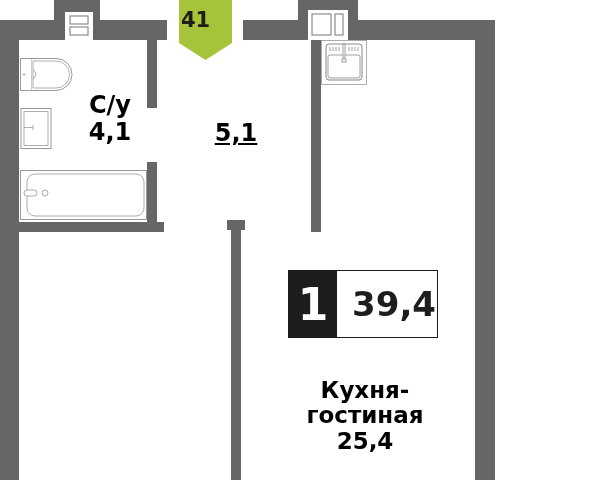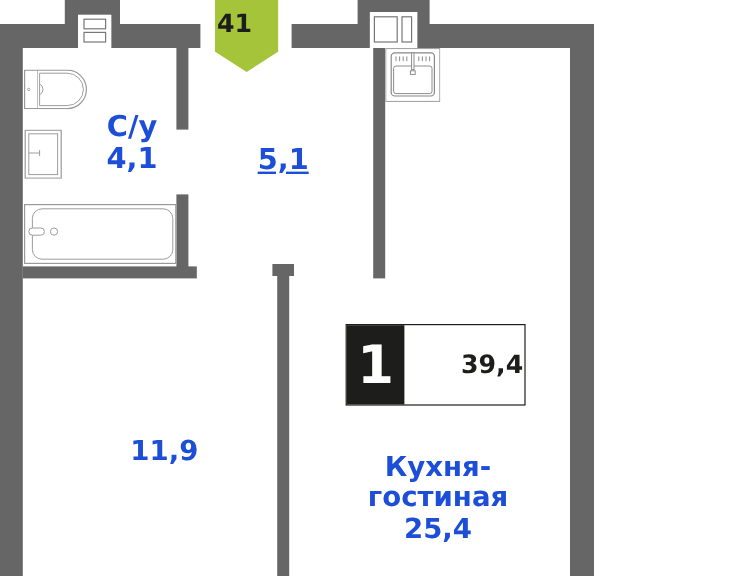--- a/index.html
+++ b/index.html
@@ -18,21 +18,21 @@
       position: absolute;
       background: #666666;
     }
     .fixture {
       position: absolute;
     }
     .label {
       position: absolute;
       text-align: center;
       font-weight: bold;
-      color: #1d4ed8;
+      color: #000000;
       font-family: "DejaVu Sans", sans-serif;
       line-height: 1.12;
     }
     .label span { display: block; }
     #badge-floor {
       position: absolute;
       left: 179px;
       top: 0px;
       width: 53px;
       height: 60px;
@@ -63,21 +63,21 @@
       font-weight: bold;
       font-size: 44px;
       display: flex;
       align-items: center;
       justify-content: center;
     }
     #apt-badge .area {
       flex: 1;
       color: #1d1d1b;
       font-weight: bold;
-      font-size: 21px;
+      font-size: 34px;
       display: flex;
       align-items: center;
       justify-content: flex-end;
       padding-right: 1px;
     }
   </style>
 </head>
 <body>
 
 <div class="wall" style="left:0;top:20px;width:19px;height:460px;"></div>
@@ -184,20 +184,19 @@
 <div class="label" style="left:70px;top:92px;width:80px;font-size:24px;">
   <span>С/у</span>
   <span>4,1</span>
 </div>
 
 <div class="label" style="left:196px;top:120px;width:80px;font-size:24px;text-decoration:underline;">
   <span>5,1</span>
 </div>
 
 <div class="label" style="left:66px;top:364px;width:142px;font-size:23px;">
-  <span>11,9</span>
 </div>
 
 <div class="label" style="left:290px;top:378px;width:150px;font-size:23px;line-height:1.1;">
   <span>Кухня-</span>
   <span>гостиная</span>
   <span>25,4</span>
 </div>
 
 </body></html>

